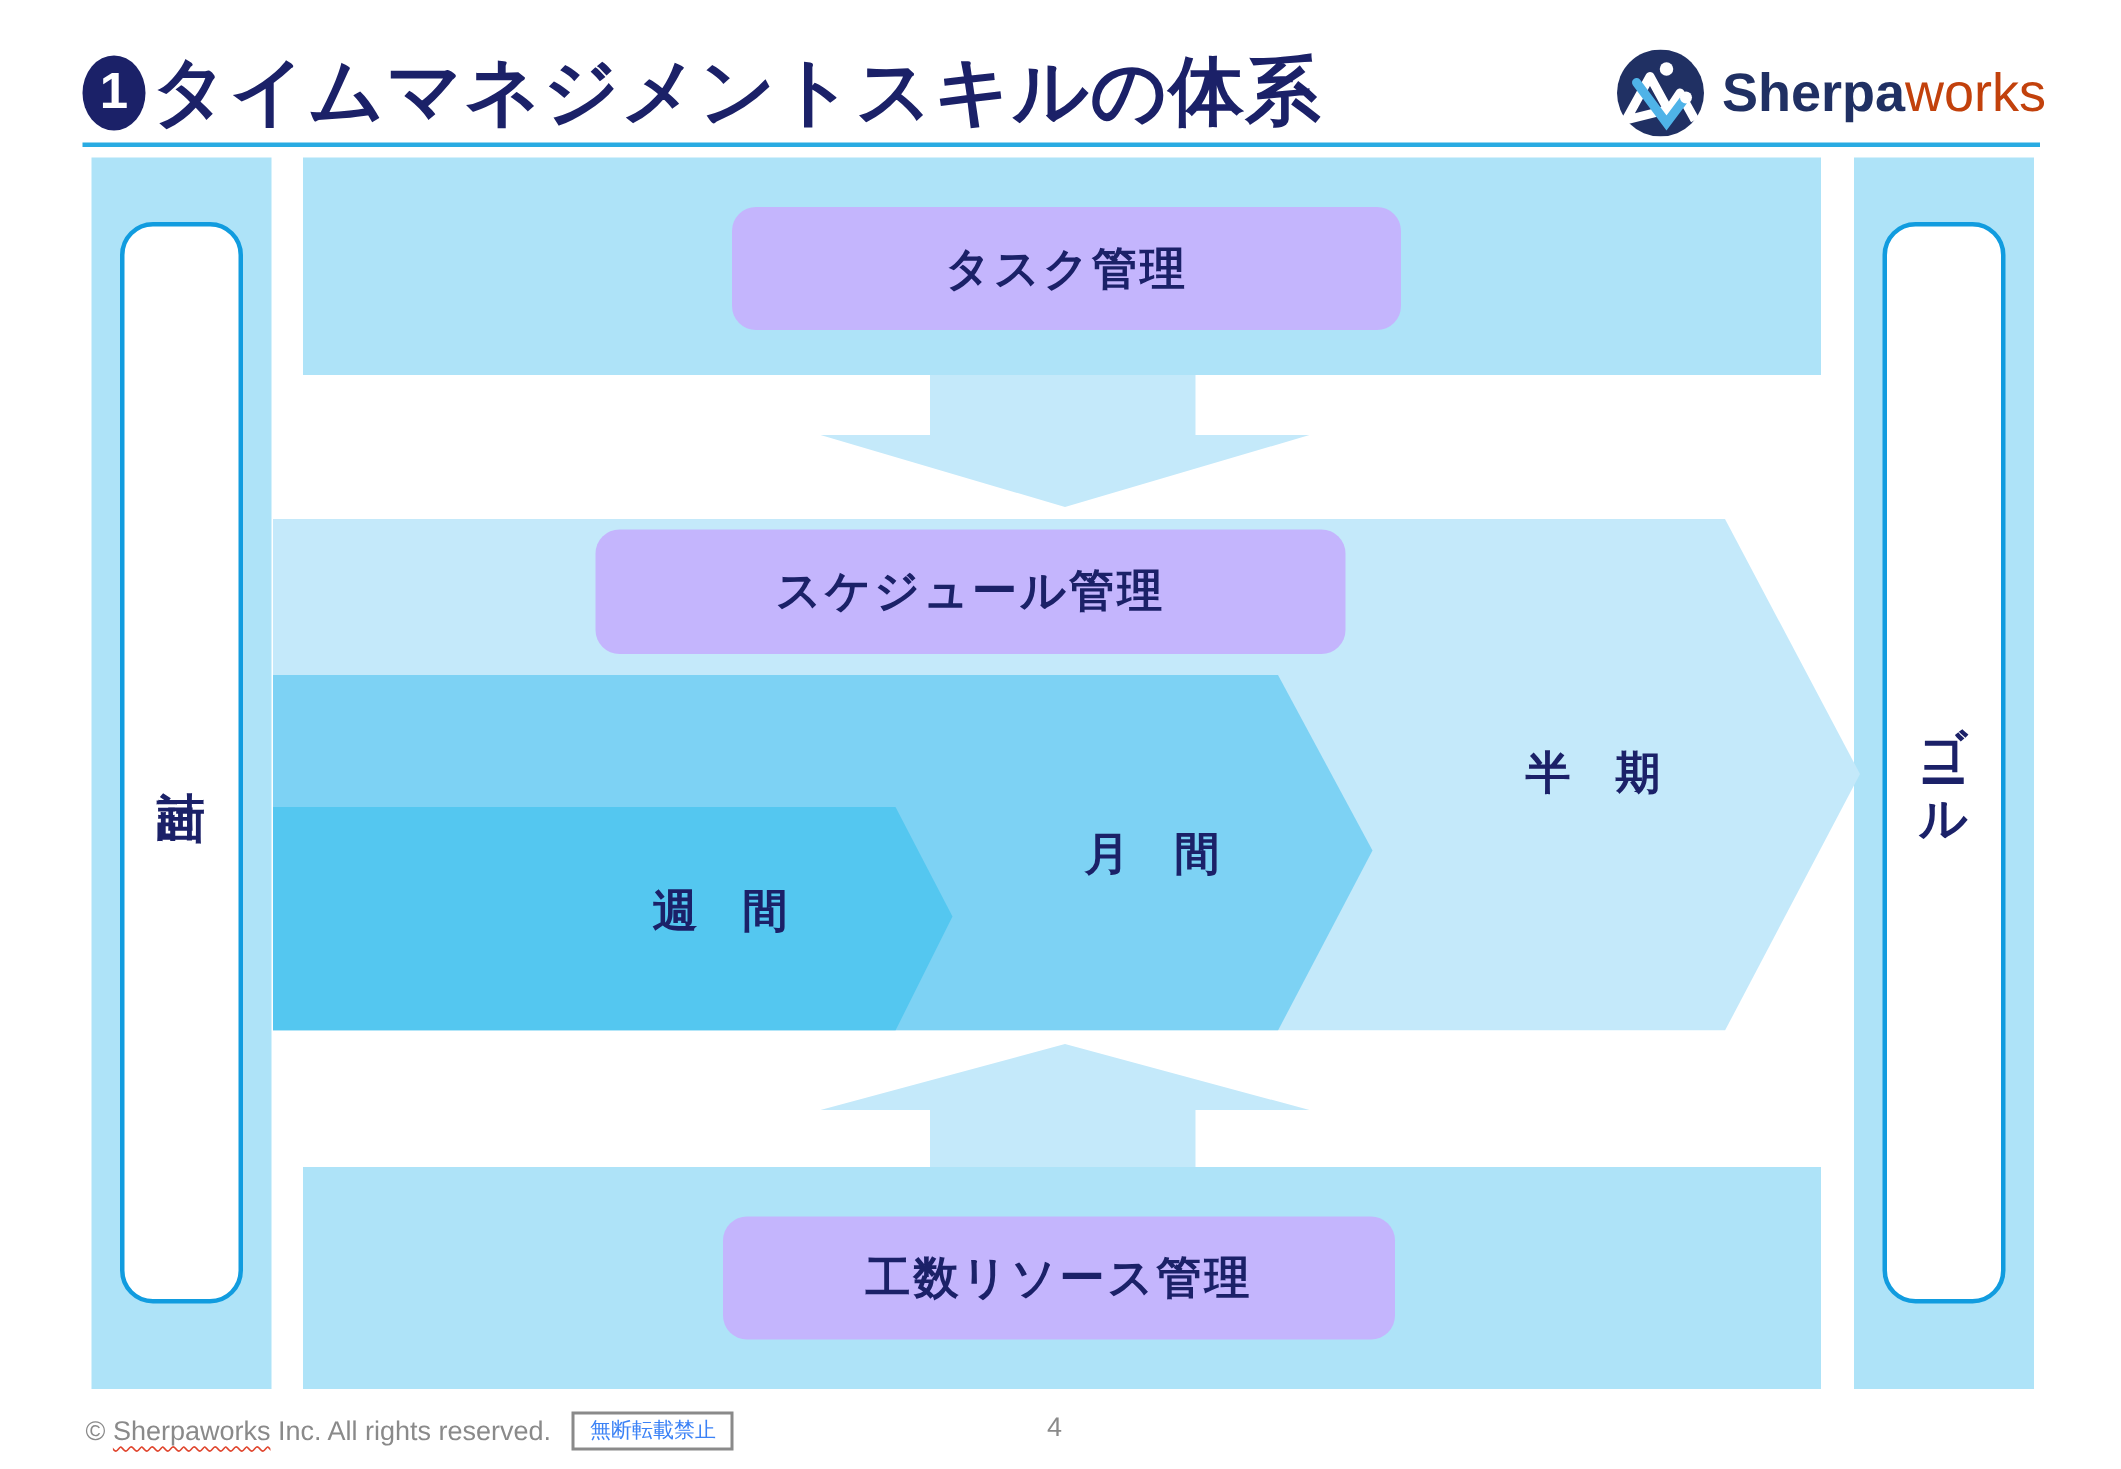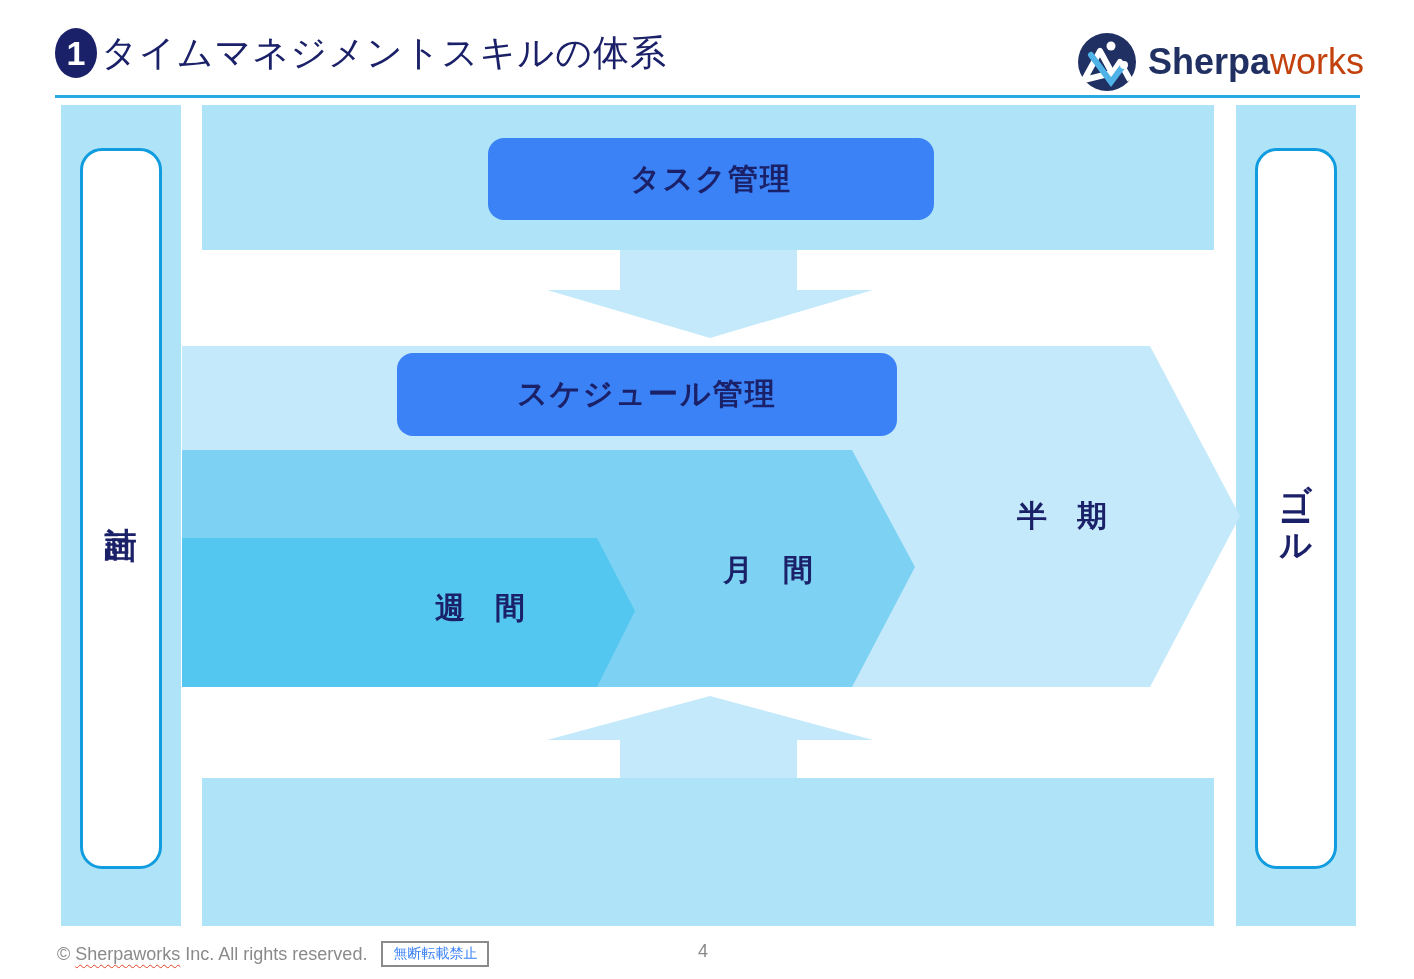--- a/index.html
+++ b/index.html
@@ -4,21 +4,21 @@
 <style>
   html,body{margin:0;padding:0;background:#ffffff;}
   body{width:1414px;height:979px;font-family:"Liberation Sans",sans-serif;}
   .stage{position:relative;width:1414px;height:979px;background:#ffffff;overflow:hidden;}
 
   
   .title-row{position:absolute;left:55px;top:28px;display:flex;align-items:center;gap:4px;}
   .num-badge{width:42px;height:50px;border-radius:50%;background:#1B2168;color:#ffffff;
              display:flex;align-items:center;justify-content:center;
              font-size:34px;font-weight:bold;flex:0 0 auto;}
-  .slide-title{margin:0;font-size:36px;font-weight:normal;color:#1B2168;letter-spacing:1px;white-space:nowrap;}
+  .slide-title{margin:0;font-size:50px;font-weight:bold;color:#1B2168;letter-spacing:1px;white-space:nowrap;}
   .title-underline{position:absolute;left:55px;top:95px;width:1305px;height:3px;background:#29ABE2;}
 
   .logo{position:absolute;left:1078px;top:33px;display:flex;align-items:center;gap:12px;}
   .logo-text{font-size:36px;font-weight:bold;color:#203063;letter-spacing:0;white-space:nowrap;}
   .logo-text .works{font-weight:normal;color:#c2410c;}
 
   
   .pillar{position:absolute;top:105px;width:120px;height:821px;background:#AEE3F8;}
   .pillar.left{left:61px;}
   .pillar.right{left:1236px;}
@@ -27,21 +27,21 @@
                 display:flex;align-items:center;justify-content:center;}
   .vertical-label{writing-mode:vertical-rl;text-orientation:mixed;font-size:32px;font-weight:bold;
                   color:#1B2168;letter-spacing:8px;}
 
   
   .band{position:absolute;left:202px;width:1012px;background:#AEE3F8;}
   .band.top{top:105px;height:145px;}
   .band.bottom{top:778px;height:148px;}
 
   
-  .blue-box{position:absolute;background:#3b82f6;border-radius:16px;
+  .blue-box{position:absolute;background:#c4b5fd;border-radius:16px;
             display:flex;align-items:center;justify-content:center;
             font-size:30px;font-weight:bold;color:#1B2168;letter-spacing:2px;white-space:nowrap;}
   .box-task{left:488px;top:138px;width:446px;height:82px;}
   .box-schedule{left:397px;top:353px;width:500px;height:83px;}
   .box-resource{left:482px;top:811px;width:448px;height:82px;}
 
   
   .svg-abs{position:absolute;display:block;}
   .chev-label{position:absolute;transform:translate(-50%,-50%);font-size:30px;font-weight:bold;
               color:#1B2168;white-space:nowrap;}
@@ -115,20 +115,23 @@
 
   <div class="blue-box box-schedule">
     <span>スケジュール管理</span>
   </div>
 
   <svg class="svg-abs" style="left:547px;top:696px;" width="326" height="82" viewBox="0 0 326 82">
     <polygon points="163,0 326,44 250,44 250,82 73,82 73,44 0,44" fill="#C4E9FA"></polygon>
   </svg>
 
   <div class="band bottom"></div>
+  <div class="blue-box box-resource">
+    <span>工数リソース管理</span>
+  </div>
 
   <div class="footer">
     <span><span>© </span><span class="brand-word">Sherpaworks</span><span> Inc. All rights reserved.</span></span>
     <span class="notice-box">無断転載禁止</span>
   </div>
   <div class="page-number">4</div>
 
 </div>
 
 </body></html>

